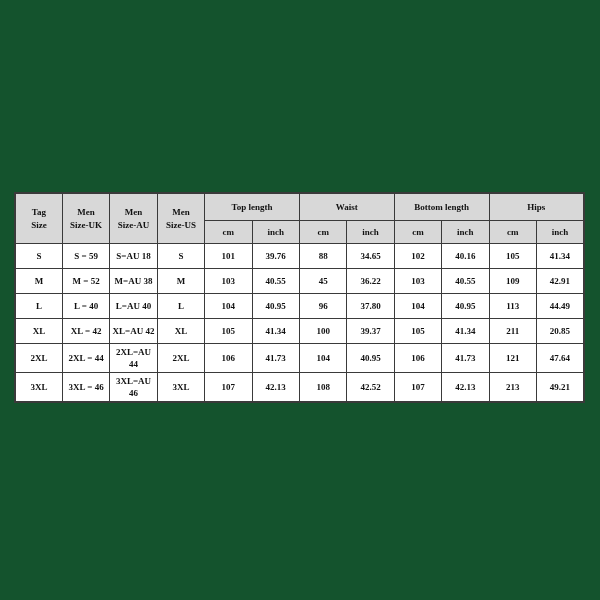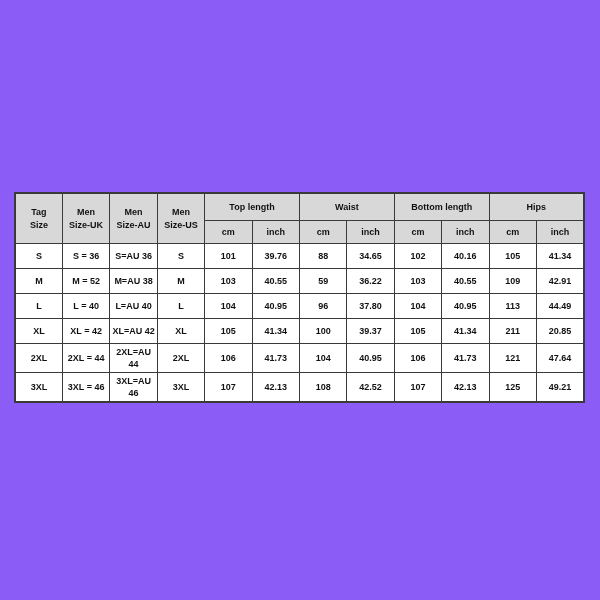--- a/index.html
+++ b/index.html
@@ -4,23 +4,23 @@
 <style>
   html, body {
     margin: 0;
     padding: 0;
     background: #ffffff;
   }
   .page {
     position: relative;
     width: 600px;
     height: 600px;
-    background: #8b5cf6;
+    background: #14532d;
     overflow: hidden;
-    font-family: Liberation Sans, sans-serif;
+    font-family: Liberation Serif, serif;
   }
   table.size-chart {
     position: absolute;
     left: 14px;
     top: 192px;
     width: 571px;
     border-collapse: collapse;
     table-layout: fixed;
     border: 2px solid #3a3a3a;
   }
@@ -91,40 +91,40 @@
         <th>inch</th>
         <th>cm</th>
         <th>inch</th>
         <th>cm</th>
         <th>inch</th>
       </tr>
     </thead>
     <tbody>
       <tr class="data-row">
         <td>S</td>
-        <td>S = 36</td>
-        <td>S=AU 36</td>
+        <td>S = 59</td>
+        <td>S=AU 18</td>
         <td>S</td>
         <td>101</td>
         <td>39.76</td>
         <td>88</td>
         <td>34.65</td>
         <td>102</td>
         <td>40.16</td>
         <td>105</td>
         <td>41.34</td>
       </tr>
       <tr class="data-row">
         <td>M</td>
         <td>M = 52</td>
         <td>M=AU 38</td>
         <td>M</td>
         <td>103</td>
         <td>40.55</td>
-        <td>59</td>
+        <td>45</td>
         <td>36.22</td>
         <td>103</td>
         <td>40.55</td>
         <td>109</td>
         <td>42.91</td>
       </tr>
       <tr class="data-row">
         <td>L</td>
         <td>L = 40</td>
         <td>L=AU 40</td>
@@ -172,18 +172,18 @@
         <td>3XL = 46</td>
         <td>3XL=AU
 46</td>
         <td>3XL</td>
         <td>107</td>
         <td>42.13</td>
         <td>108</td>
         <td>42.52</td>
         <td>107</td>
         <td>42.13</td>
-        <td>125</td>
+        <td>213</td>
         <td>49.21</td>
       </tr>
     </tbody>
   </table>
 </div>
 
 </body></html>

